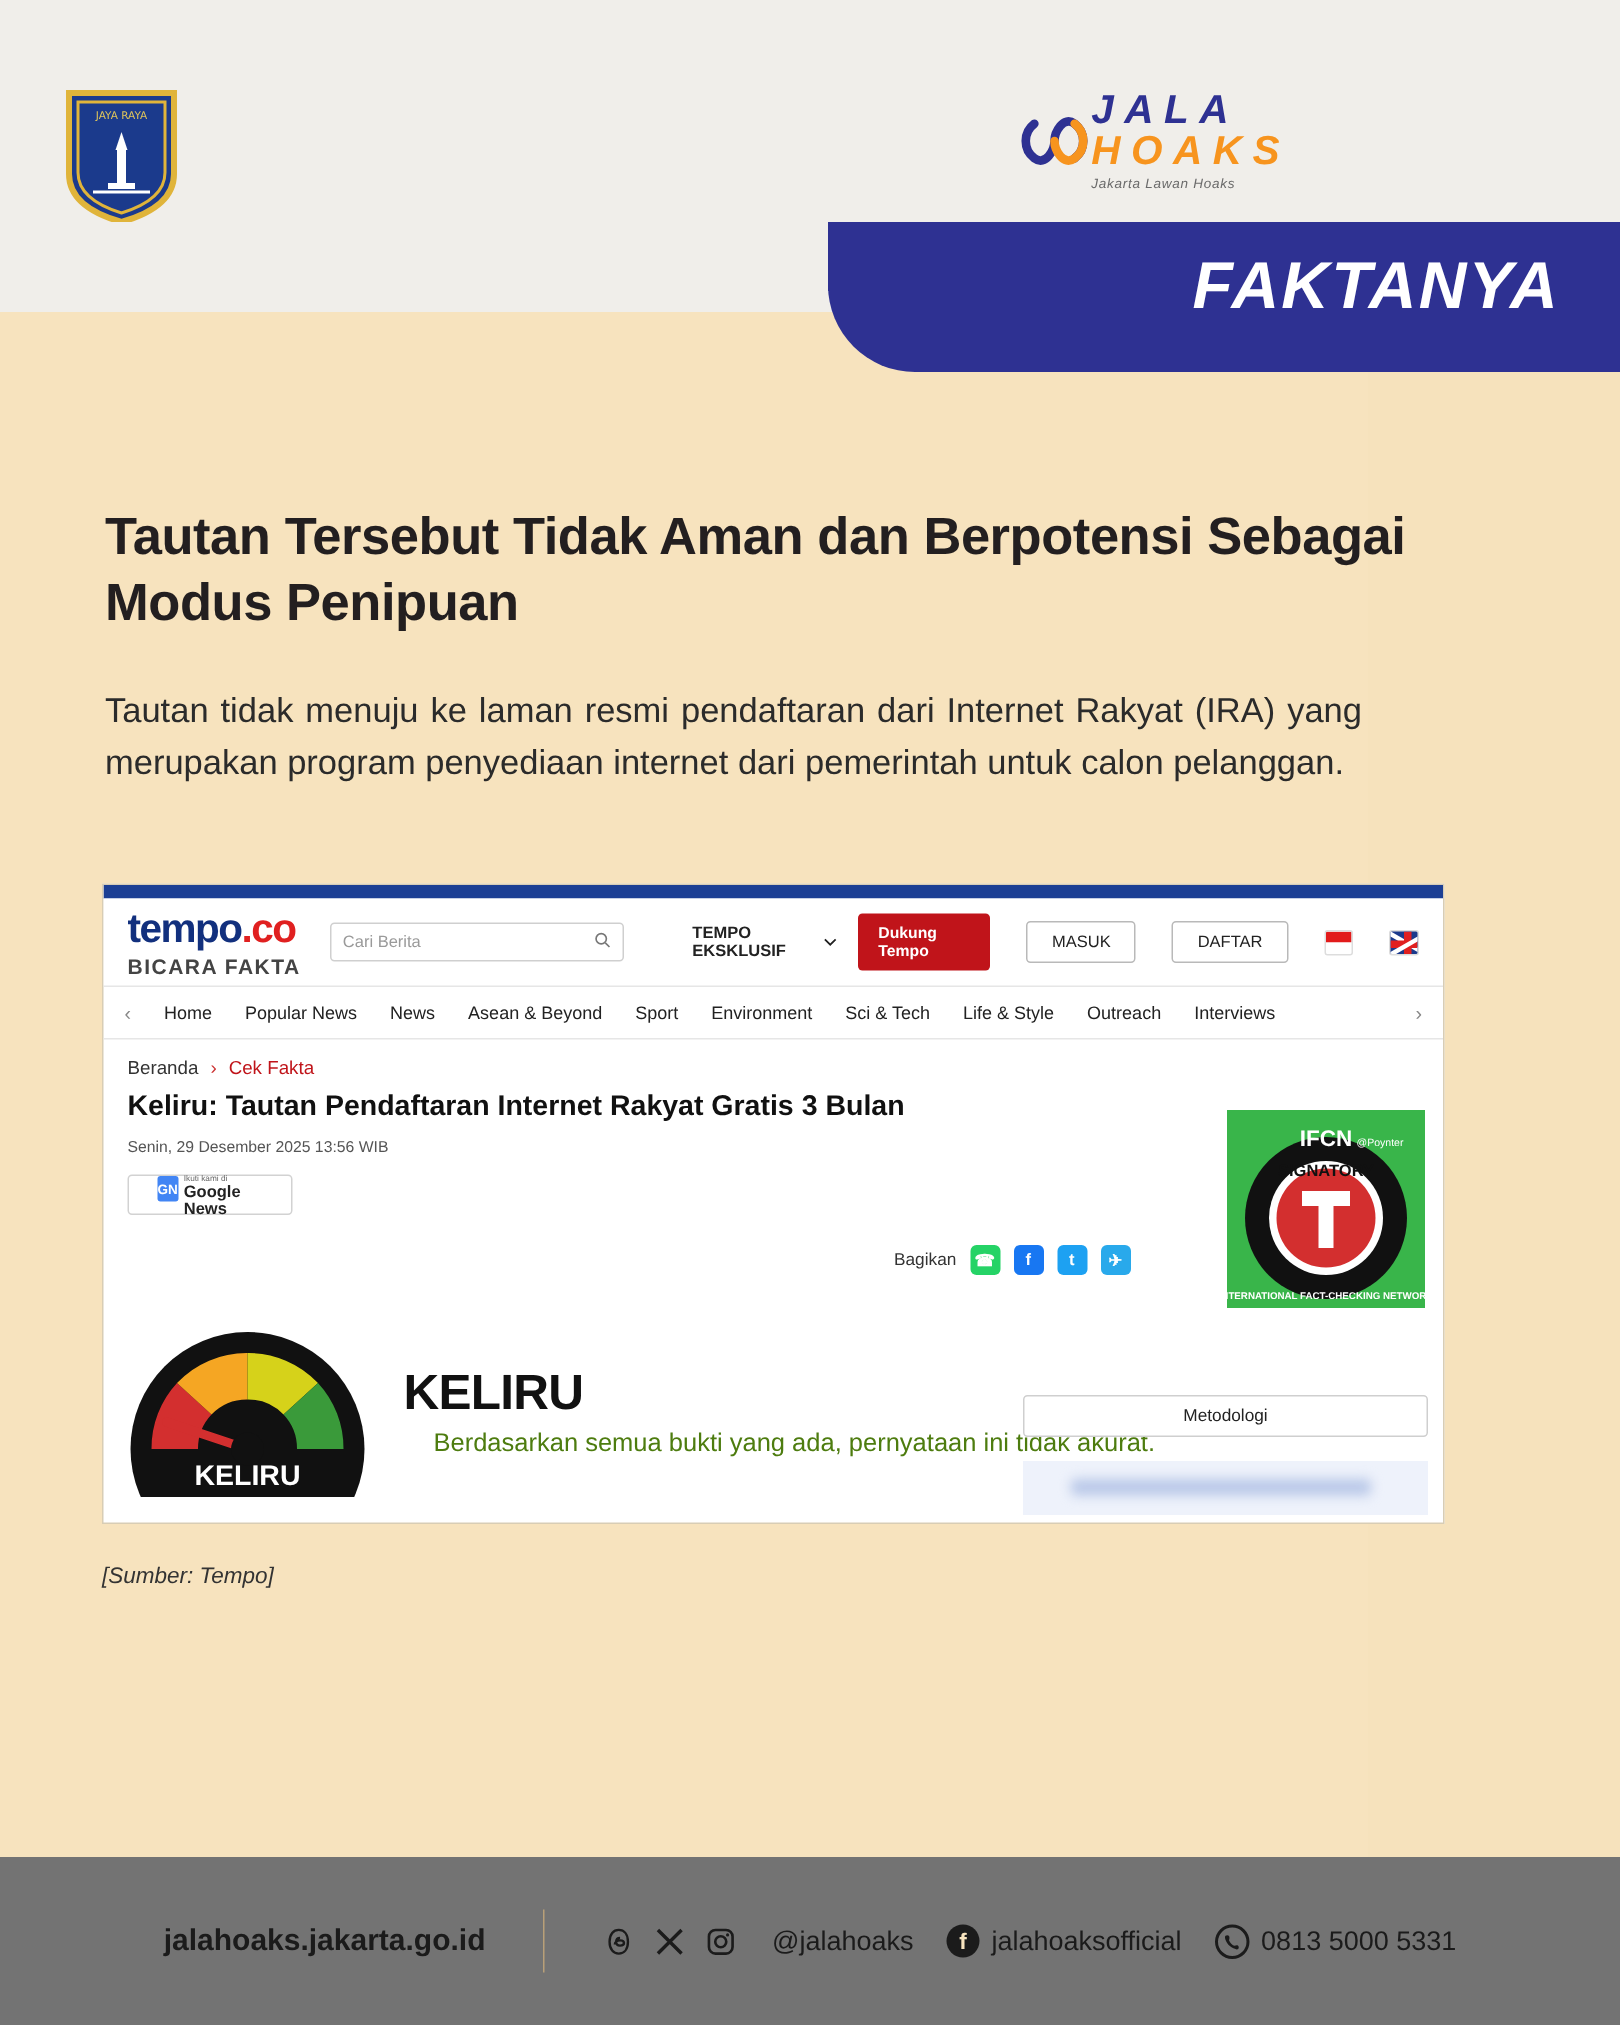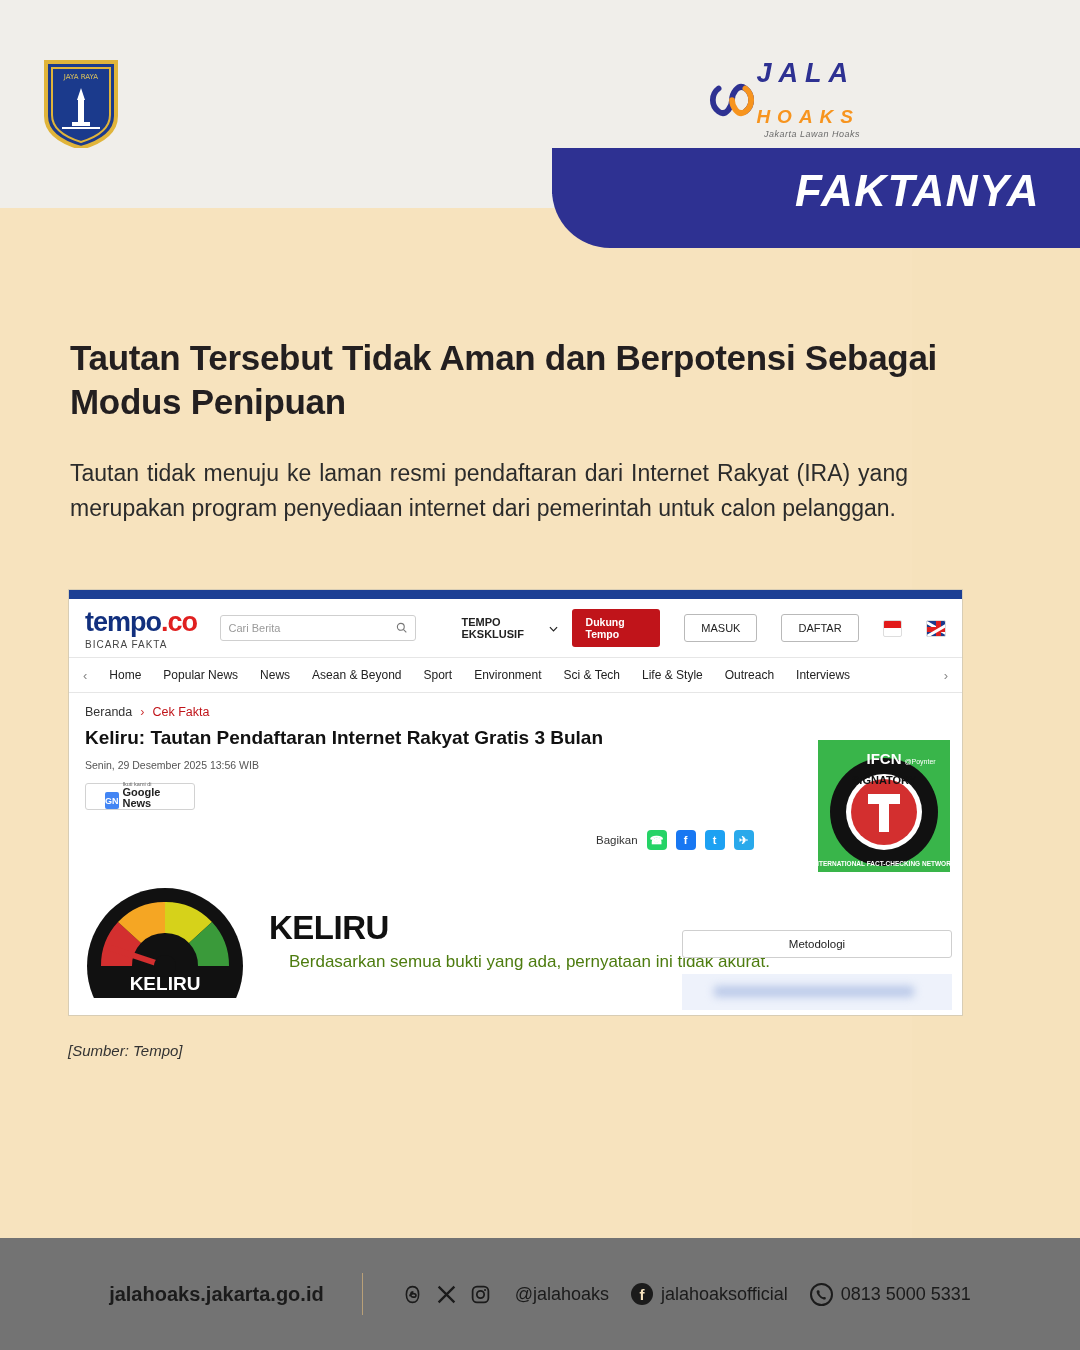--- a/index.html
+++ b/index.html
@@ -31,26 +31,26 @@
     position: absolute; top: 60px; right: 52px;
     display: flex; align-items: center; gap: 1px; font-style: italic;
   }
   .jh-mark { width: 46px; height: 46px; }
   .jh-text { line-height: 1; }
   .jh-line1 {
     font-size: 27px; font-weight: bold; letter-spacing: 7px;
     color: #2e3192;
   }
   .jh-line2 {
-    font-size: 19px; font-weight: bold; letter-spacing: 7px;
-    color: #f7941e; margin-top: 20px;
+    font-size: 27px; font-weight: bold; letter-spacing: 7px;
+    color: #f7941e; margin-top: 0;
   }
   .jh-line3 {
     font-size: 9px; color: #6a6a6a; letter-spacing: 0.5px;
-    margin-top: 4px; text-align: right;
+    margin-top: 4px; 
   }
 
   
   .ribbon-wrap {
     position: absolute; top: 148px; left: 0; width: 1080px; height: 110px;
   }
   .ribbon-lightband {
     position: absolute; top: 0; left: 0;
     width: 760px; height: 60px;
     background: #f0eeea;
@@ -101,21 +101,21 @@
   .tempo-head {
     display: flex; align-items: center; height: 58px;
     padding: 0 16px; gap: 14px; background: #fff;
   }
   .tempo-brand { width: 150px; }
   .tempo-word {
     font-size: 27px; font-weight: bold; color: #12307e; letter-spacing: -1px;
   }
   .tempo-word .dot { color: #e02020; }
   .tempo-sub {
-    font-size: 10px; font-weight: normal; color: #444; letter-spacing: 1px;
+    font-size: 14px; font-weight: bold; color: #444; letter-spacing: 1px;
     margin-top: 1px;
   }
   .tempo-search {
     flex: 0 0 196px; height: 26px; border: 1px solid #cfcfcf; border-radius: 3px;
     display: flex; align-items: center; justify-content: space-between;
     padding: 0 8px; color: #9a9a9a; font-size: 11px;
   }
   .tempo-eksklusif {
     font-size: 11px; font-weight: bold; color: #222; margin-left: 32px;
     display: flex; align-items: center; gap: 6px;
@@ -155,21 +155,21 @@
   .breadcrumb .crumb-active { color: #c0141a; }
 
   .art-title {
     padding: 8px 16px 0 16px; font-size: 19px; font-weight: bold; color: #111;
   }
   .art-date { padding: 10px 16px 0 16px; font-size: 10.5px; color: #555; }
 
   .gnews {
     margin: 12px 0 0 16px; width: 110px; height: 27px;
     border: 1px solid #d2d2d2; border-radius: 3px; background: #fff;
-    display: flex; align-items: flex-end; gap: 4px; padding: 0 19px;
+    display: flex; align-items: flex-start; gap: 4px; padding: 0 19px;
   }
   .gnews-badge {
     width: 17px; height: 17px; border-radius: 2px; background: #4285f4;
     color: #fff; font-size: 9px; font-weight: bold; display: flex;
     align-items: center; justify-content: center;
   }
   .gnews-txt { font-size: 11px; font-weight: bold; color: #222; line-height: 1; }
   .gnews-txt small { display: block; font-size: 5.5px; font-weight: normal; color: #666; }
 
   .share-row {

